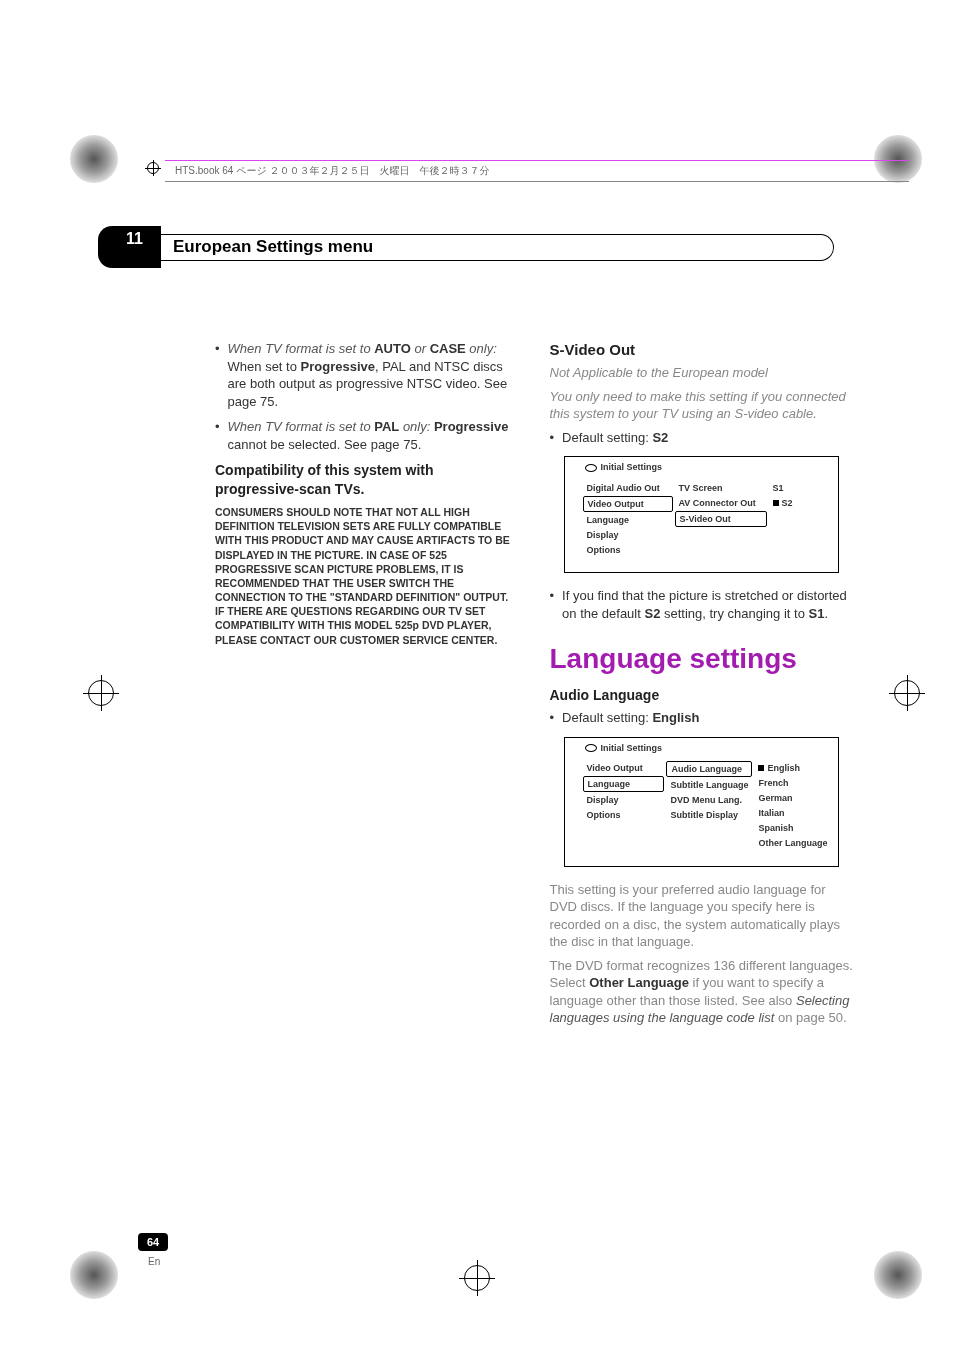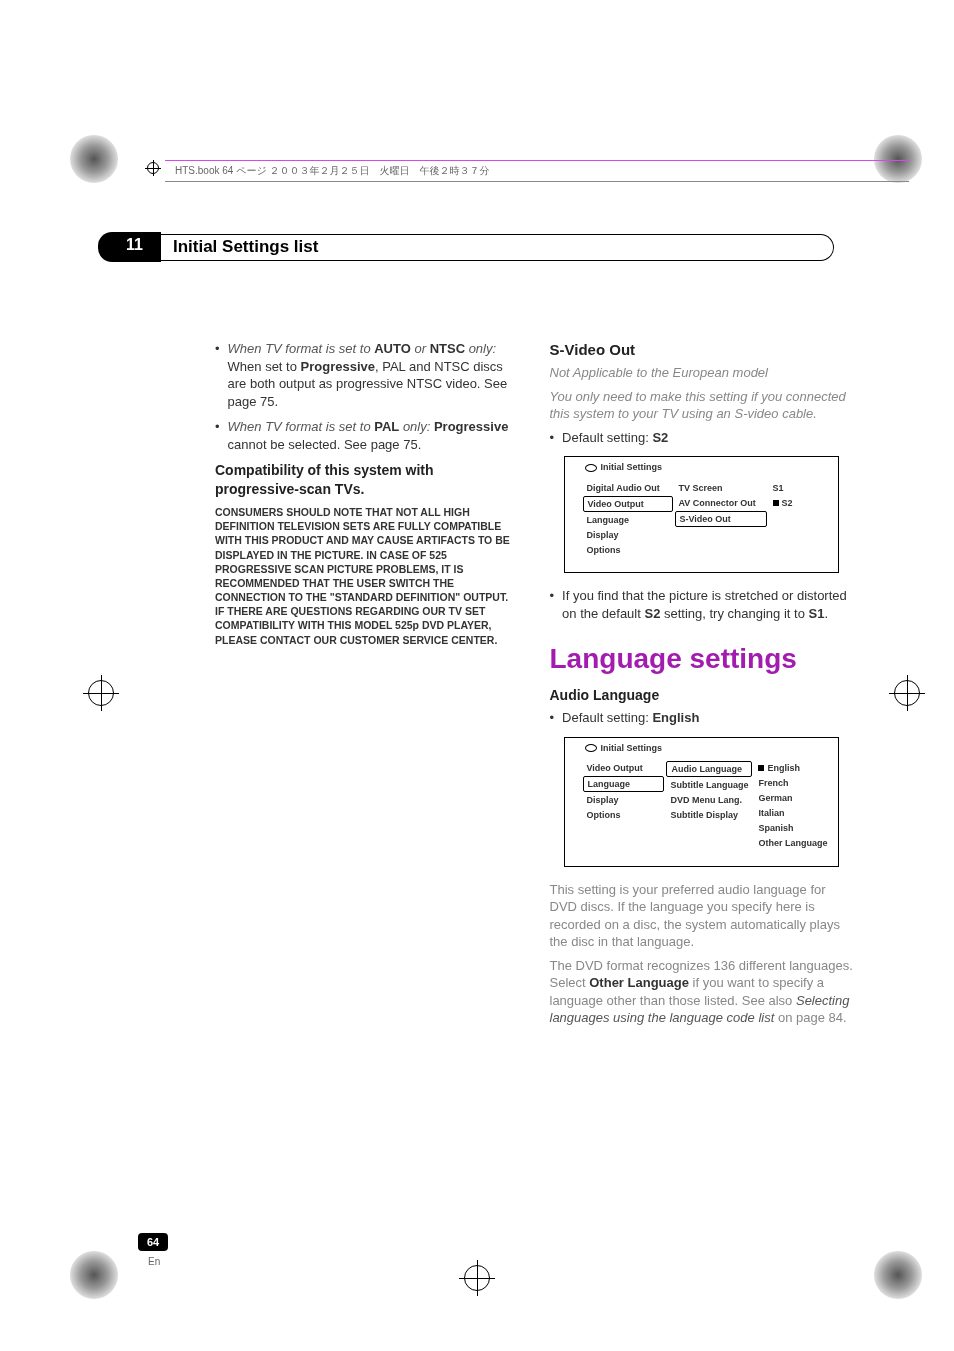--- a/index.html
+++ b/index.html
@@ -70,21 +70,21 @@
       right: 120px;
       height: 30px;
       display: flex;
       align-items: center;
     }
     .chapter-lozenge {
       background: #000;
       color: #fff;
       font-weight: bold;
       font-size: 16px;
-      padding: 4px 18px 8px 28px;
+      padding: 4px 18px 20px 28px;
       border-radius: 14px 0 0 14px;
       position: relative;
     }
     .chapter-title-wrap {
       flex: 1;
       border: 1px solid #000;
       border-left: none;
       border-radius: 0 14px 14px 0;
       height: 27px;
       display: flex;
@@ -182,31 +182,31 @@
     <div class="c"></div>
   </div>
 
 <div class="header-bar">
   <span>HTS.book  64 ページ  ２００３年２月２５日　火曜日　午後２時３７分</span>
 </div>
 
 <div class="chapter-bar">
   <div class="chapter-lozenge">11</div>
   <div class="chapter-title-wrap">
-    <span>Initial Settings list</span>
+    <span>European Settings menu</span>
   </div>
 </div>
 
 <div class="content">
 
   <div class="col">
     <div class="bullet">
       <span class="dot">•</span>
       <span>
-        <span class="italic">When TV format is set to </span><span class="bold">AUTO</span><span class="italic"> or </span><span class="bold">NTSC</span><span class="italic"> only:</span><span> When set to </span><span class="bold">Progressive</span><span>, PAL and NTSC discs are both output as progressive NTSC video. See page 75.</span>
+        <span class="italic">When TV format is set to </span><span class="bold">AUTO</span><span class="italic"> or </span><span class="bold">CASE</span><span class="italic"> only:</span><span> When set to </span><span class="bold">Progressive</span><span>, PAL and NTSC discs are both output as progressive NTSC video. See page 75.</span>
       </span>
     </div>
     <div class="bullet">
       <span class="dot">•</span>
       <span>
         <span class="italic">When TV format is set to </span><span class="bold">PAL</span><span class="italic"> only: </span><span class="bold">Progressive</span><span> cannot be selected. See page 75.</span>
       </span>
     </div>
 
     <div class="h-sub">Compatibility of this system with progressive-scan TVs.</div>
@@ -290,19 +290,19 @@
           <div class="osd-item">German</div>
           <div class="osd-item">Italian</div>
           <div class="osd-item">Spanish</div>
           <div class="osd-item">Other Language</div>
         </div>
       </div>
     </div>
 
     <p class="muted">This setting is your preferred audio language for DVD discs. If the language you specify here is recorded on a disc, the system automatically plays the disc in that language.</p>
     <p class="muted" style="margin-top:6px;">
-      <span>The DVD format recognizes 136 different languages. Select </span><span class="bold" style="color:#333">Other Language</span><span> if you want to specify a language other than those listed. See also </span><span class="italic">Selecting languages using the language code list</span><span> on page 84.</span>
+      <span>The DVD format recognizes 136 different languages. Select </span><span class="bold" style="color:#333">Other Language</span><span> if you want to specify a language other than those listed. See also </span><span class="italic">Selecting languages using the language code list</span><span> on page 50.</span>
     </p>
   </div>
 </div>
 
 <div class="page-badge">64</div>
 <div class="page-lang">En</div>
 
 </body></html>

